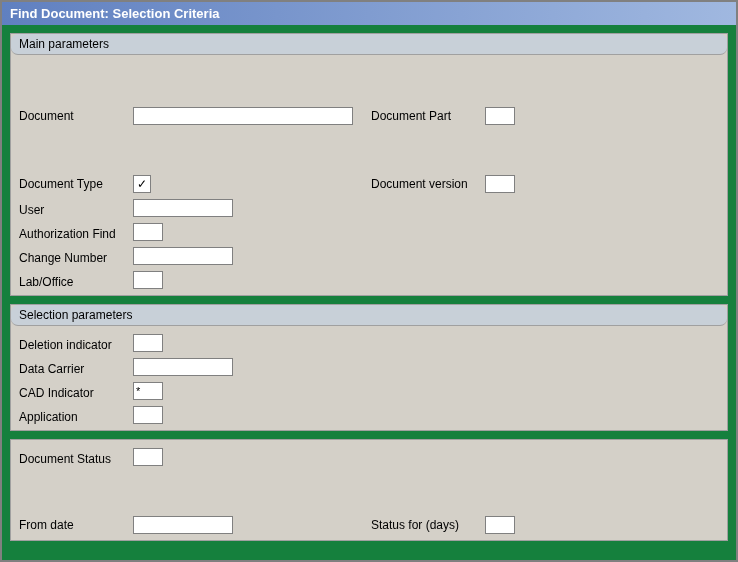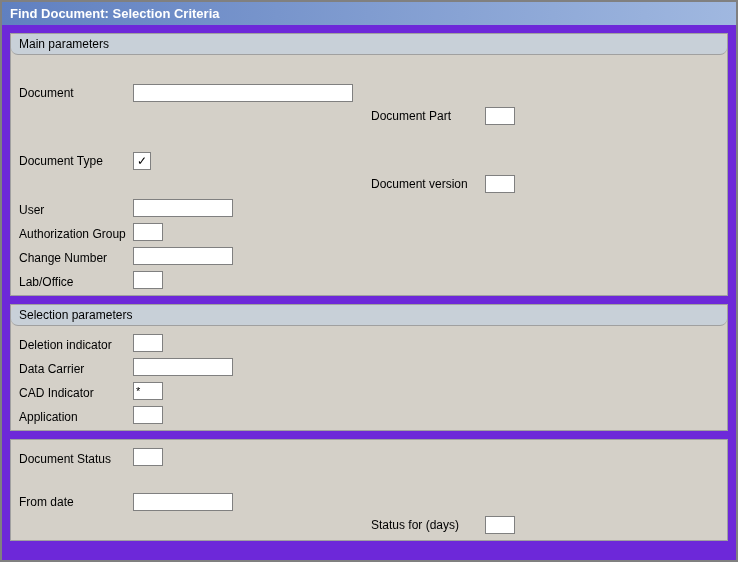--- a/index.html
+++ b/index.html
@@ -13,21 +13,21 @@
       font-size: 12px;
       background-color: #d4d0c8;
       width: 738px;
       height: 562px;
       overflow: hidden;
     }
 
     .window {
       width: 738px;
       height: 562px;
-      background-color: #6d28d9;
+      background-color: #15803d;
       border: 2px solid #808080;
       display: flex;
       flex-direction: column;
     }
 
     .title-bar {
       background: linear-gradient(to right, #6080c0, #a0b8e0);
       color: white;
       padding: 4px 8px;
       font-weight: bold;
@@ -131,21 +131,20 @@
     .form-input-medium {
       width: 100px;
     }
 
     .form-input-xlarge {
       width: 220px;
     }
 
     .form-row-two-col {
       display: flex;
-      align-items: center;
       width: 100%;
     }
 
     .col-left {
       display: flex;
       align-items: center;
       gap: 4px;
       flex: 1;
     }
 
@@ -204,21 +203,21 @@
             <input type="text" class="form-input form-input-small" value="" style="">
           </div>
         </div>
 
         <div class="form-row">
           <span class="form-label">User</span>
           <input type="text" class="form-input form-input-medium" value="" style="">
         </div>
 
         <div class="form-row">
-          <span class="form-label">Authorization Group</span>
+          <span class="form-label">Authorization Find</span>
           <input type="text" class="form-input form-input-small" value="" style="">
         </div>
 
         <div class="form-row">
           <span class="form-label">Change Number</span>
           <input type="text" class="form-input form-input-medium" value="" style="">
         </div>
 
         <div class="form-row">
           <span class="form-label">Lab/Office</span>

